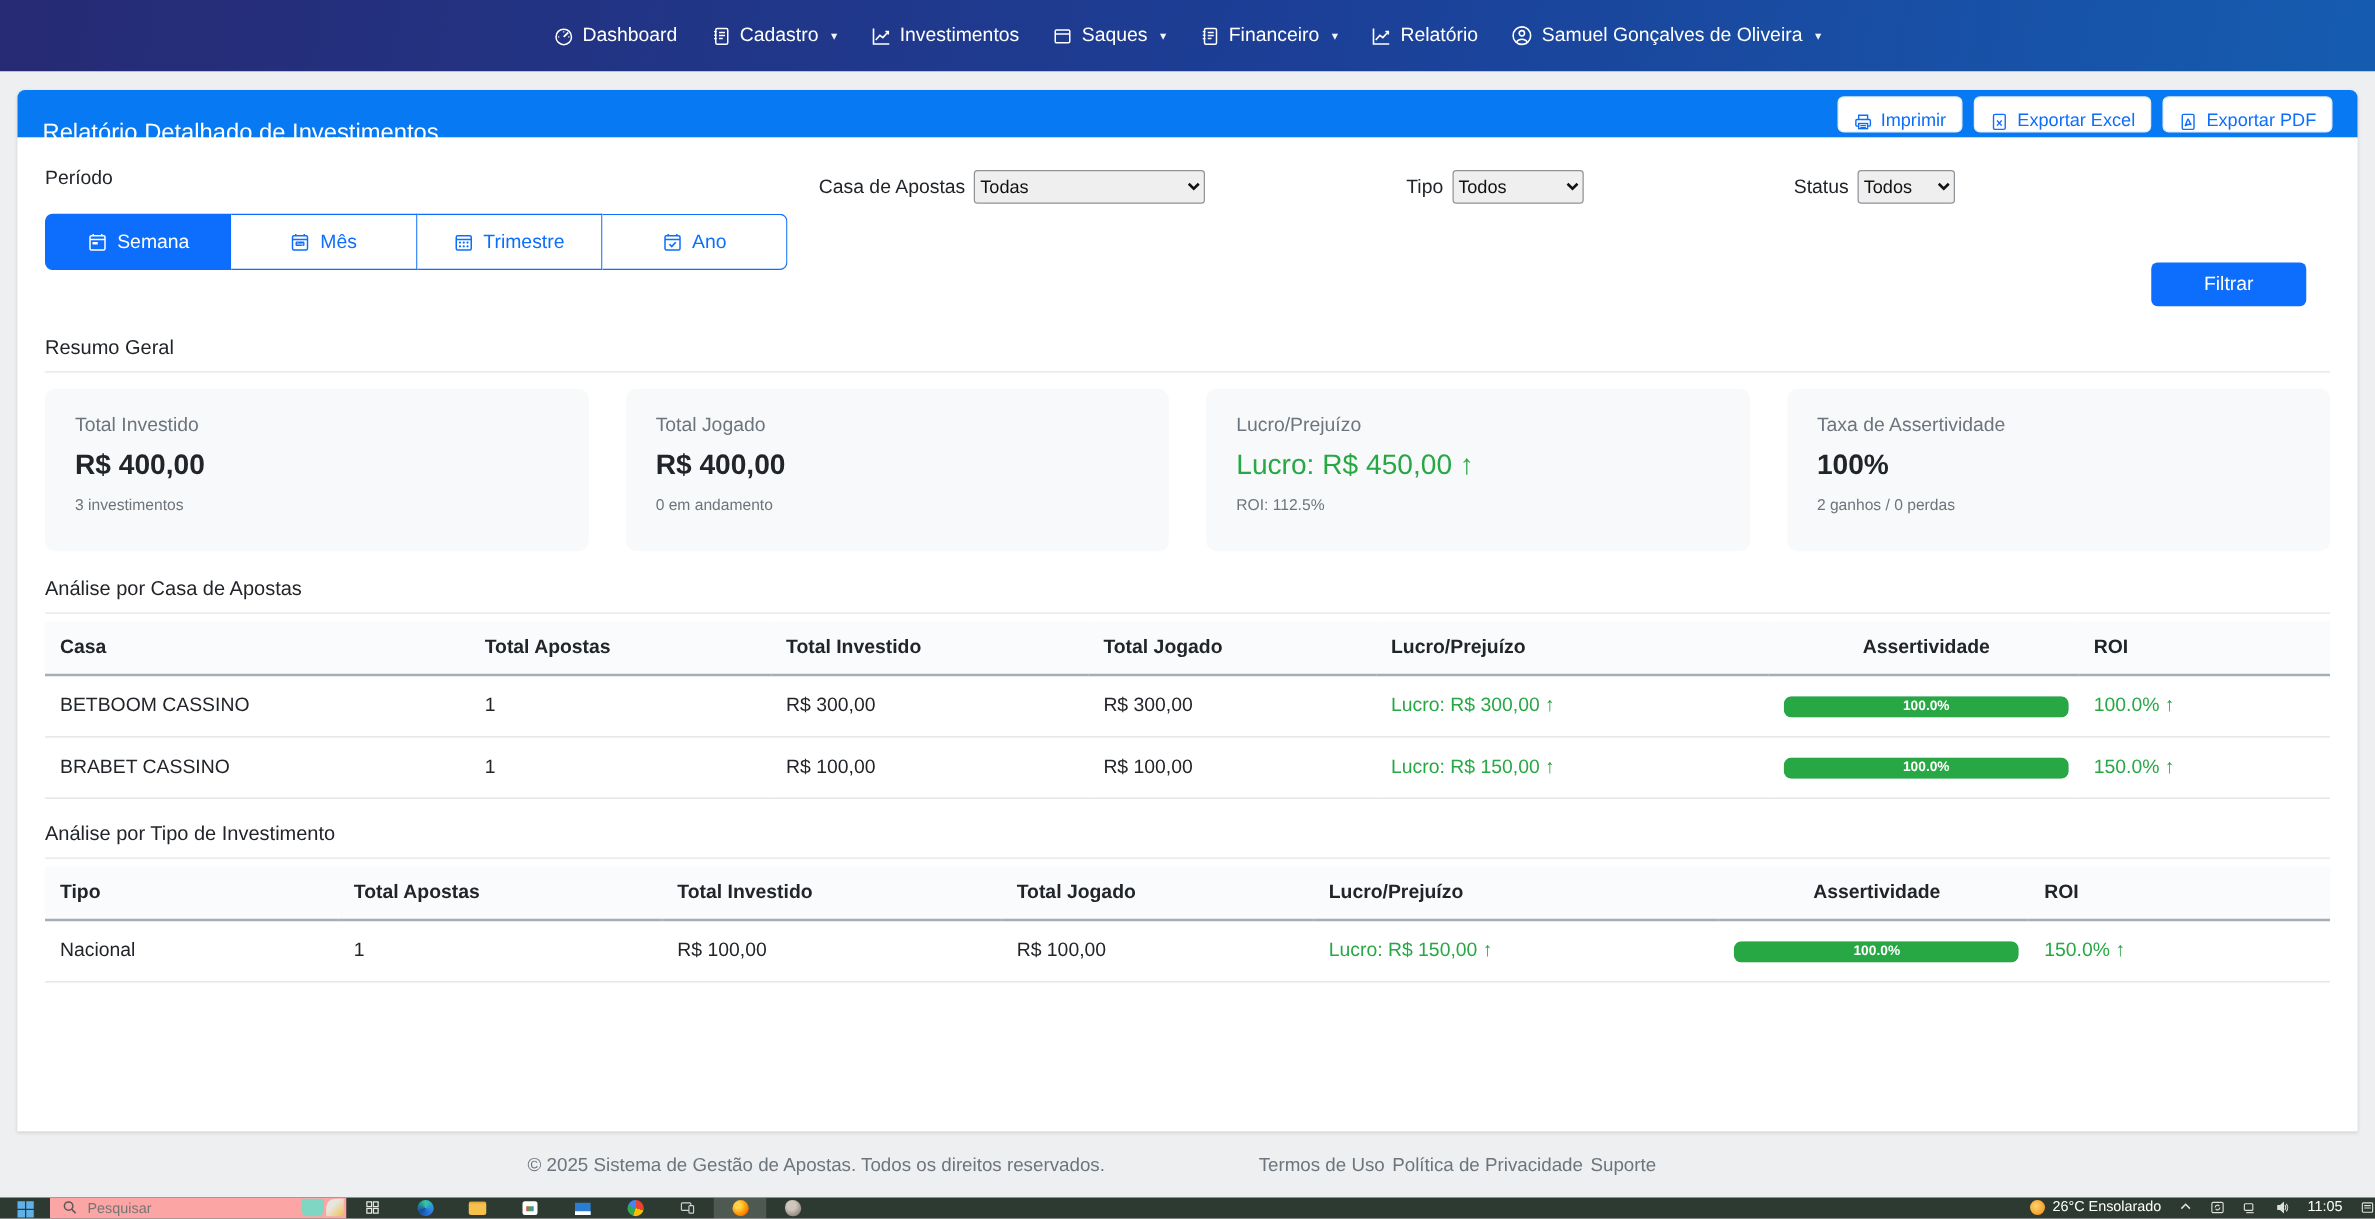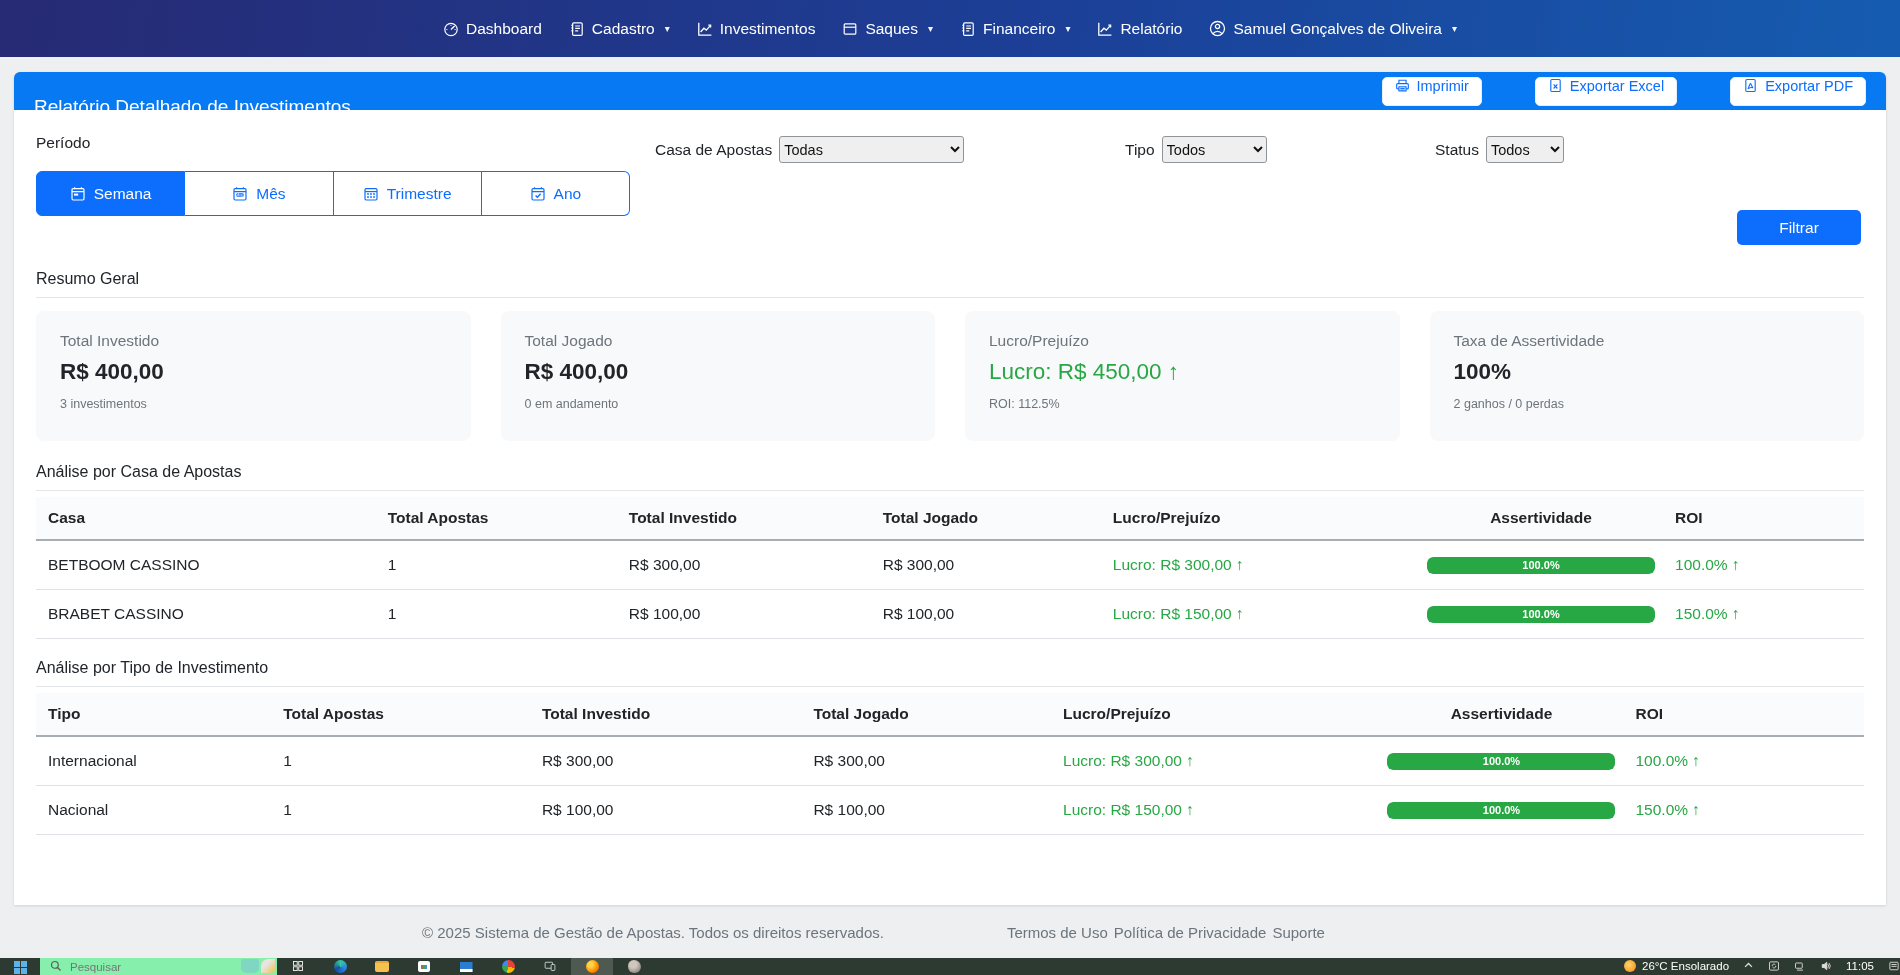--- a/index.html
+++ b/index.html
@@ -24,41 +24,41 @@
   .page-card { margin:15px 14px 0; box-shadow:0 1px 3px rgba(0,0,0,.12); border-radius:6px 6px 0 0; }
   .card-header {
     background:var(--hdr,#0779f3); color:#fff; height:38px; padding:0 20px;
     display:flex; align-items:center; justify-content:space-between;
     border-radius:6px 6px 0 0;
   }
   .hdr-title { font-size:19px;margin-top:32px; }
   .hdr-buttons { display:flex; gap:9px; }
   .hdr-btn {
     background:#fff; color:var(--accent,#0d6efd); border:1px solid #e8eef7; border-radius:5px;
-    height:29px; padding:0 12px; font-size:14.5px; display:flex; align-items:flex-start; gap:7px; cursor:pointer;margin-left:44px;
+    height:29px; padding:0 12px; font-size:14.5px; display:flex; align-items:flex-end; gap:7px; cursor:pointer;
   }
   .card-body { background:#fff; height:795px; padding:18px 22px 10px; }
   
   .filters { position:relative; height:128px; }
   .f-label { font-size:15.5px; }
   .select-group { position:absolute; top:8px; display:flex; align-items:center; gap:7px; font-size:15.5px; }
   .select-group select {
     font-size:14.5px; height:27px; background:#efefef; border:1px solid #8f9499; border-radius:3px; color:#111;
   }
   .btn-group { position:absolute; top:43px; left:0; width:594px; height:45px; display:flex; }
   .pbtn {
     flex:1; display:flex; align-items:center; justify-content:center; gap:8px;
     background:#fff; color:var(--accent,#0d6efd); border:1px solid var(--accent,#0d6efd); border-left-width:0;
     font-size:15.5px; cursor:pointer;
   }
   .pbtn:first-child { border-left-width:1px; border-radius:6px 0 0 6px; }
   .pbtn:last-child { border-radius:0 6px 6px 0; }
   .pbtn.active { background:var(--accent,#0d6efd); color:#fff; }
   .filtrar-btn {
-    position:absolute; top:82px; right:3px; width:124px; height:35px;
+    position:absolute; top:82px; right:19px; width:124px; height:35px;
     background:var(--accent,#0d6efd); color:#fff; border:none; border-radius:5px;
     font-size:15.5px; display:flex; align-items:center; justify-content:center; cursor:pointer;
   }
   
   .sec-title { font-size:16px; font-weight:400; margin:14px 0 0; }
   .sec-hr { border:none; border-top:1px solid #e3e6e9; margin:9px 0 0; }
   
   .cards { display:flex; gap:30px; margin-top:13px; }
   .sum-card { flex:1; background:#f8f9fa; border-radius:8px; height:130px; padding:21px 24px; }
   .sum-label { color:#6c757d; font-size:15.5px; }
@@ -89,21 +89,21 @@
   
   .taskbar {
     position:absolute; left:0; bottom:0; width:100%; height:17px;
     background:var(--tb,#2d3a31); display:flex; align-items:flex-start; overflow:hidden; color:#fff;
   }
   .tb-cell { width:42px; height:17px; display:flex; justify-content:center; padding-top:2px; }
   .tb-start { width:40px; }
   .winlogo { display:grid; grid-template-columns:6px 6px; grid-template-rows:6px 6px; gap:1px; margin-top:1px; }
   .winlogo i { background:#5fb2e8; }
   .tb-search {
-    width:237px; height:17px; background:#86efac; display:flex; align-items:flex-start; gap:6px;
+    width:237px; height:17px; background:#fca5a5; display:flex; align-items:flex-start; gap:6px;
     padding:2px 0 0 10px; position:relative;
   }
   .tb-search input { border:none; outline:none; font-size:11.5px; width:130px; background:transparent; color:#333; font-family:inherit; }
   .tb-food { position:absolute; right:2px; top:1px; display:flex; gap:2px; }
   .tb-food .cup { width:18px; height:14px; background:#7fd6c2; border-radius:2px 2px 5px 5px; display:inline-block; }
   .tb-food .whisk { width:14px; height:14px; background:linear-gradient(135deg,#e8e4de 40%,#f0c24a 100%); border-radius:50% 0 4px 0; display:inline-block; }
   .appdot { width:13px; height:13px; border-radius:50%; }
   .hl { background:rgba(255,255,255,.16); }
   .tb-right { margin-left:auto; display:flex; align-items:flex-start; gap:14px; padding:2px 0 0 0; font-size:11.5px; }
   .sun { width:12px; height:12px; border-radius:50%; background:radial-gradient(circle at 40% 40%, #ffd36b, #f08a12); margin-top:0px; }
@@ -400,33 +400,20 @@
                 <th>Total Apostas</th>
                 <th>Total Investido</th>
                 <th>Total Jogado</th>
                 <th>Lucro/Prejuízo</th>
                 <th class="c-center">Assertividade</th>
                 <th>ROI</th>
               </tr>
             </thead>
             <tbody>
               <tr>
-                <td>Internacional</td>
-                <td>1</td>
-                <td>R$ 300,00</td>
-                <td>R$ 300,00</td>
-                <td class="green">Lucro: R$ 300,00 ↑</td>
-                <td class="c-center">
-                  <div class="progress">
-                    <div class="progress-bar" style="width:100%">100.0%</div>
-                  </div>
-                </td>
-                <td class="green">100.0% ↑</td>
-              </tr>
-              <tr>
                 <td>Nacional</td>
                 <td>1</td>
                 <td>R$ 100,00</td>
                 <td>R$ 100,00</td>
                 <td class="green">Lucro: R$ 150,00 ↑</td>
                 <td class="c-center">
                   <div class="progress">
                     <div class="progress-bar" style="width:100%">100.0%</div>
                   </div>
                 </td>

